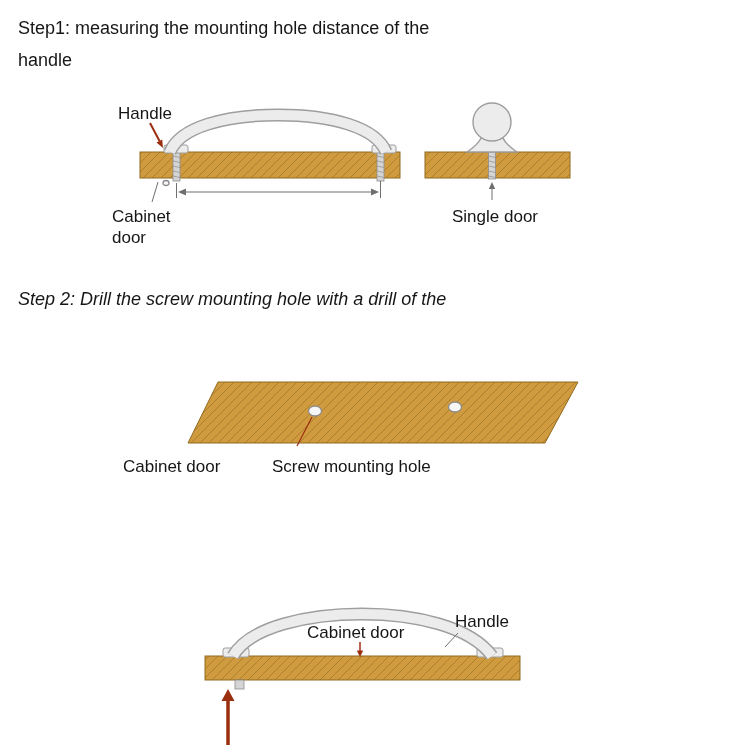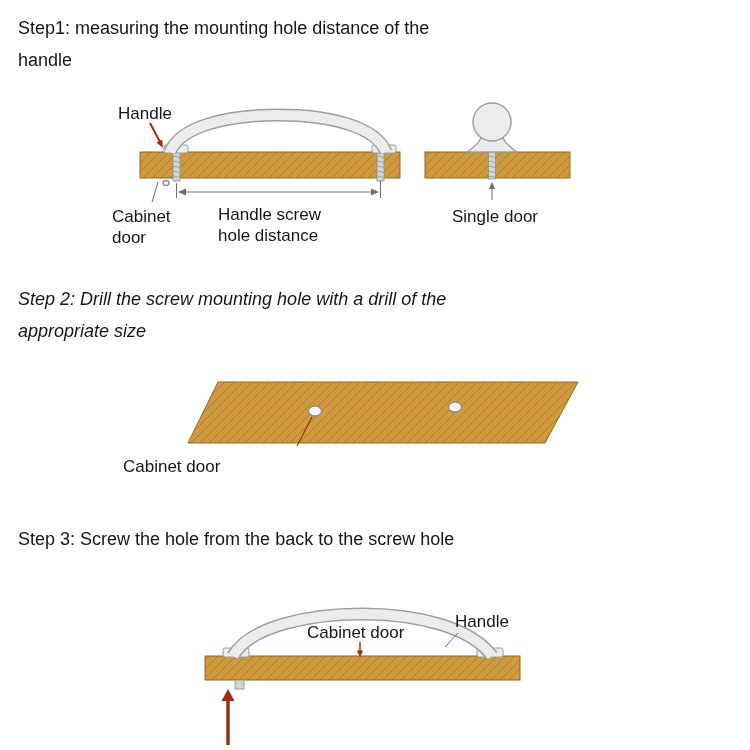--- a/index.html
+++ b/index.html
@@ -97,26 +97,24 @@
       <circle cx="392" cy="27" r="19" class="knob"></circle>
     </g>
     <g>
       <line x1="392" y1="92" x2="392" y2="105" class="leader"></line>
       <polygon points="392,87 388.8,94 395.2,94" class="dim-head"></polygon>
     </g>
   </svg>
 
   <div class="lbl" style="left:118px; top:103px;">Handle</div>
   <div class="lbl" style="left:112px; top:206px; width:70px;">Cabinet door</div>
-  <div class="lbl" style="left:218px; top:204px; width:112px;">Handle screw hole distance</div>
   <div class="lbl" style="left:452px; top:206px;">Single door</div>
 
   <div class="step-title" style="left:18px; top:283px; width:700px;font-style:italic;">
     <div>Step 2: Drill the screw mounting hole with a drill of the</div>
-    <div>appropriate size</div>
   </div>
 
   <svg class="diagram" style="left:180px; top:373px;" width="410" height="78" viewBox="0 0 410 78">
     <defs>
       <pattern id="hatch2" patternUnits="userSpaceOnUse" width="9" height="9">
         <path d="M0,9 L9,0" class="hatch"></path>
         <path d="M-2,2 L2,-2" class="hatch"></path>
         <path d="M7,11 L11,7" class="hatch"></path>
       </pattern>
     </defs>
@@ -124,23 +122,23 @@
       <polygon points="38,9 398,9 365,70 8,70" class="wood"></polygon>
       <polygon points="38,9 398,9 365,70 8,70" fill="url(#hatch2)"></polygon>
       <polygon points="38,9 398,9 365,70 8,70" class="edge"></polygon>
     </g>
     <ellipse cx="135" cy="38" rx="6.5" ry="5" class="hole"></ellipse>
     <ellipse cx="275" cy="34" rx="6.5" ry="5" class="hole"></ellipse>
     <line x1="132" y1="44" x2="117" y2="73" class="red-line" stroke-width="1.2"></line>
   </svg>
 
   <div class="lbl" style="left:123px; top:456px;">Cabinet door</div>
+  <div class="lbl" style="left:272px; top:456px;">Screw mounting hole</div>
 
   <div class="step-title" style="left:18px; top:523px; width:700px;">
-    <div>Step 3: Screw the hole from the back to the screw hole</div>
   </div>
 
   <svg class="diagram" style="left:195px; top:598px;" width="430" height="152" viewBox="0 0 430 152">
     <defs>
       <pattern id="hatch3" patternUnits="userSpaceOnUse" width="9" height="9">
         <path d="M0,9 L9,0" class="hatch"></path>
         <path d="M-2,2 L2,-2" class="hatch"></path>
         <path d="M7,11 L11,7" class="hatch"></path>
       </pattern>
     </defs>

